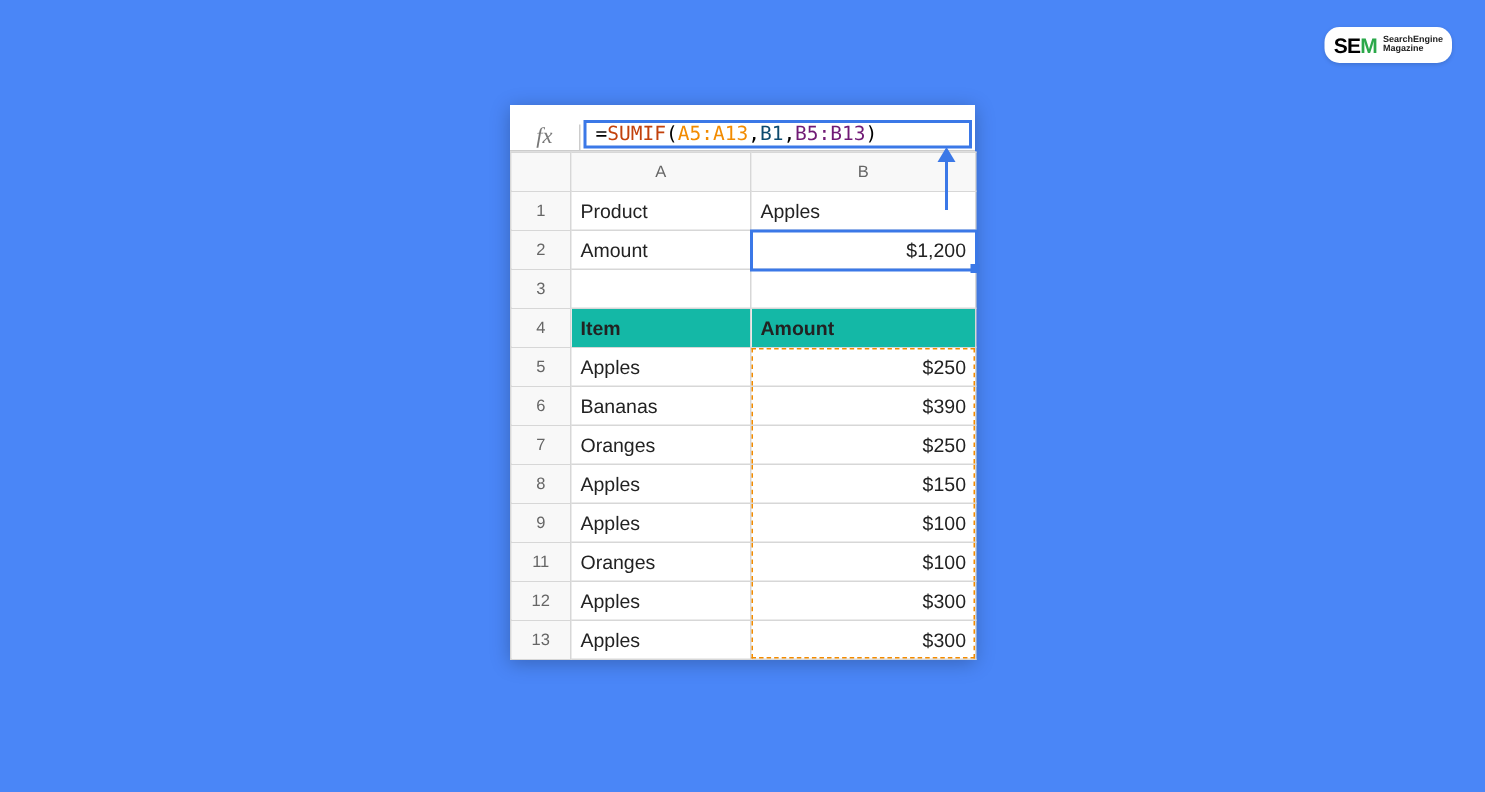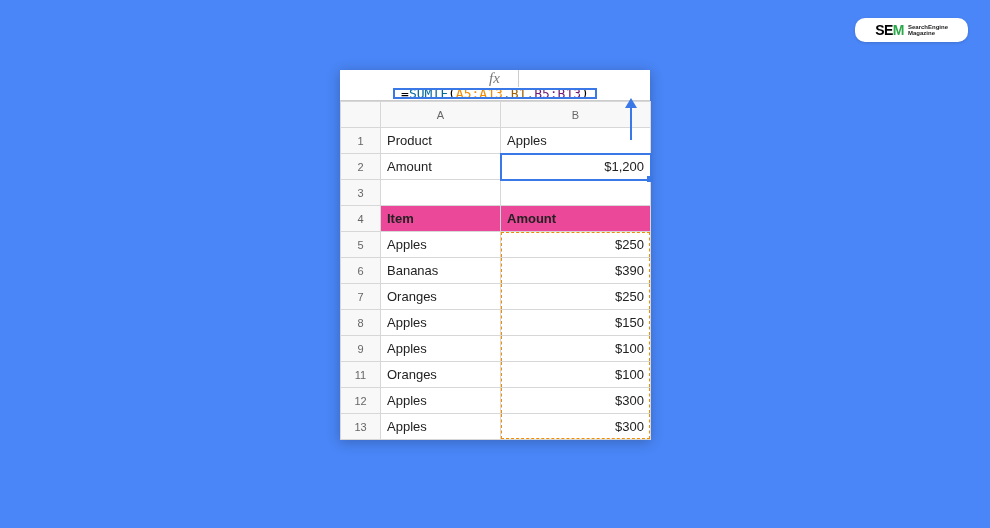--- a/index.html
+++ b/index.html
@@ -13,21 +13,21 @@
     overflow: hidden;
   }
 
   
   .logo {
     position: absolute;
     top: 18px;
     right: 22px;
     background: #fff;
     border-radius: 10px;
-    padding: 4px 20px;
+    padding: 4px 6px;
     display: flex;
     align-items: center;
     gap: 4px;
     box-shadow: 0 1px 3px rgba(0,0,0,0.15);
   }
   .logo-se {
     font-weight: 800;
     font-size: 14px;
     letter-spacing: -0.5px;
   }
@@ -50,23 +50,22 @@
     background: #fff;
     box-shadow: 0 2px 12px rgba(0,0,0,0.25);
     font-size: 13px;
     color: #222;
   }
 
   
   .formula-bar {
     height: 30px;
     display: flex;
-    align-items: center;
+    align-items: flex-end;
     border-bottom: 1px solid #ccc;
-    flex-direction: column;
   }
   .fx-label {
     width: 46px;
     display: flex;
     align-items: center;
     justify-content: center;
     font-style: italic;
     font-family: Georgia, serif;
     color: #777;
     font-size: 15px;
@@ -78,24 +77,24 @@
     margin: 1px 2px 1px 2px;
     padding: 0 6px;
     display: flex;
     align-items: center;
     font-family: Consolas, Menlo, monospace;
     font-size: 13px;
     white-space: nowrap;
     overflow: hidden;
   }
   .formula-input .eq { color: #000; }
-  .formula-input .fn { color: #0369a1; }
+  .formula-input .fn { color: #c2410c; }
   .formula-input .p  { color: #000; }
   .formula-input .r1 { color: #f28b00; }
-  .formula-input .r2 { color: #a16207; }
+  .formula-input .r2 { color: #0c4a6e; }
   .formula-input .r3 { color: #701a75; }
 
   
   table.grid {
     border-collapse: collapse;
     width: 100%;
     table-layout: fixed;
   }
   table.grid th, table.grid td {
     border: 1px solid #d7d7d7;
@@ -121,21 +120,21 @@
 
   td.rownum {
     background: #f8f8f8;
     text-align: center;
     color: #666;
     font-size: 11px;
   }
   td.bold { font-weight: 400; }
   td.right { text-align: right; }
   tr.header-row td.data {
-    background: #ec4899;
+    background: #14b8a6;
     font-weight: 700;
   }
 
   
   td.active {
     outline: 2px solid #3b78e7;
     outline-offset: -1px;
     z-index: 3;
   }
   td.active::after {

